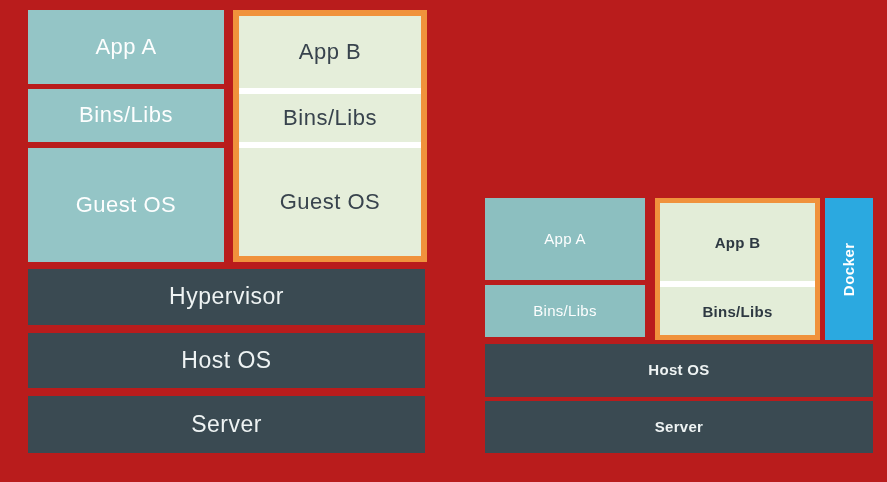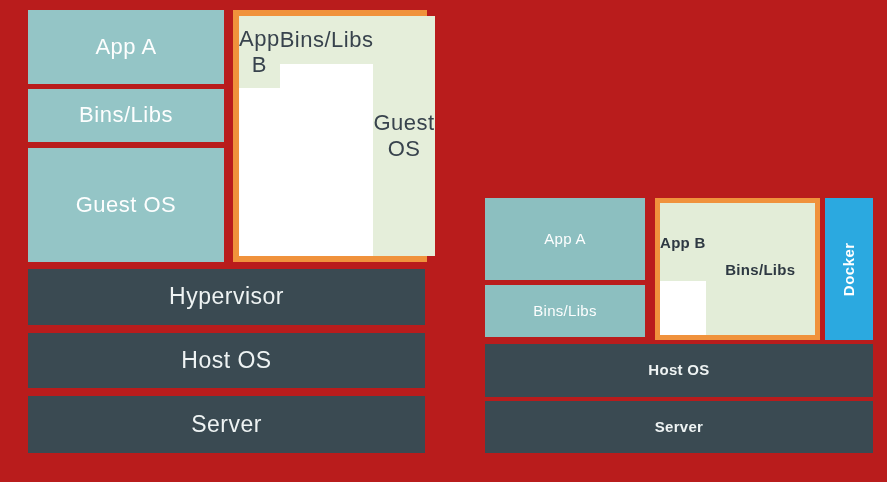--- a/index.html
+++ b/index.html
@@ -31,21 +31,21 @@
   .dark-sm   { background: #3A4A52; color: #eef3f3; font-size: 15px; font-weight: 700; letter-spacing: .3px; }
   .green-lg  { background: #E5EEDA; color: #38434D; font-size: 22px; font-weight: 500; letter-spacing: .5px; }
   .green-sm  { background: #E3EDD8; color: #2e3942; font-size: 15px; font-weight: 700; letter-spacing: .3px; }
 
   .orange-wrap {
     position: absolute;
     box-sizing: border-box;
     border: 6px solid #F0923C;
     background: #ffffff;
     display: flex;
-    flex-direction: row;
+    flex-direction: column;
   }
   .orange-wrap .cell {
     display: flex;
     align-items: center;
     justify-content: center;
     text-align: center;
   }
 
   
   .vm-appA      { left: 28px;  top: 10px;  width: 196px; height: 74px; }

